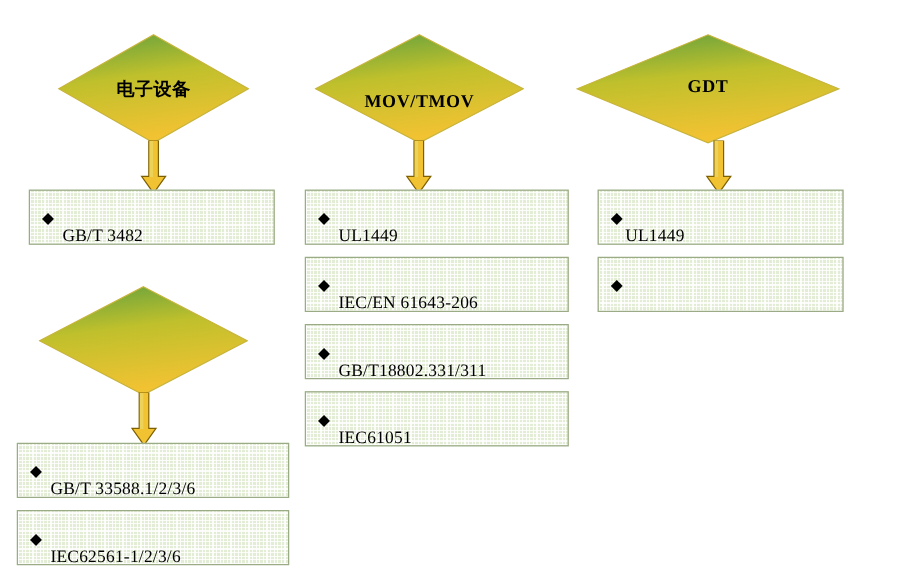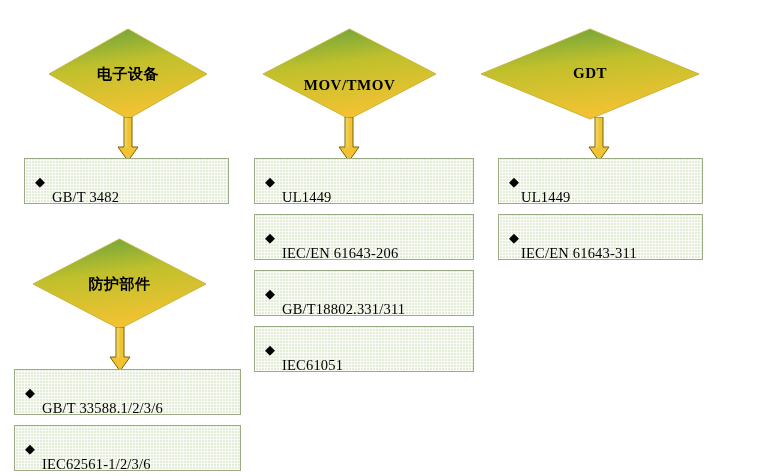--- a/index.html
+++ b/index.html
@@ -166,35 +166,33 @@
     <span class="bullet">◆</span>
     <span class="blabel">IEC61051</span>
   </div>
 
   <div class="box tight" style="left:498px; top:158px; width:205px; height:46px;">
     <span class="bullet">◆</span>
     <span class="blabel">UL1449</span>
   </div>
   <div class="box tight" style="left:498px; top:214px; width:205px; height:46px;">
     <span class="bullet">◆</span>
-    <span class="blabel">IEC/EN 61643-311</span>
   </div>
 
   <div class="diamond" style="left:32px; top:238px; width:175px; height:92px;">
     <svg width="175" height="92" viewBox="0 0 175 92">
       <defs>
         <linearGradient id="gradD" x1="0" y1="0" x2="0.25" y2="1">
           <stop offset="0%" stop-color="#5f9f3f"></stop>
           <stop offset="45%" stop-color="#bfc02c"></stop>
           <stop offset="100%" stop-color="#f1c232"></stop>
         </linearGradient>
       </defs>
       <polygon points="87.5,1 174,46 87.5,91 1,46" fill="url(#gradD)" stroke="#c8b43a" stroke-width="1"></polygon>
     </svg>
-    <div class="dlabel" style="top:37px;">防护部件</div>
   </div>
 
   <div class="arrow" style="left:108px; top:327px; width:24px; height:45px;">
     <svg width="24" height="45" viewBox="0 0 24 45">
       <polygon points="8,0 16,0 16,30 22,30 12,44 2,30 8,30" fill="#f1c232" stroke="#7f6000" stroke-width="1"></polygon>
       <rect x="8.5" y="0.5" width="3" height="30" fill="#e8e07a" opacity="0.55"></rect>
     </svg>
   </div>
 
   <div class="box" style="left:14px; top:369px; width:227px; height:46px;">

